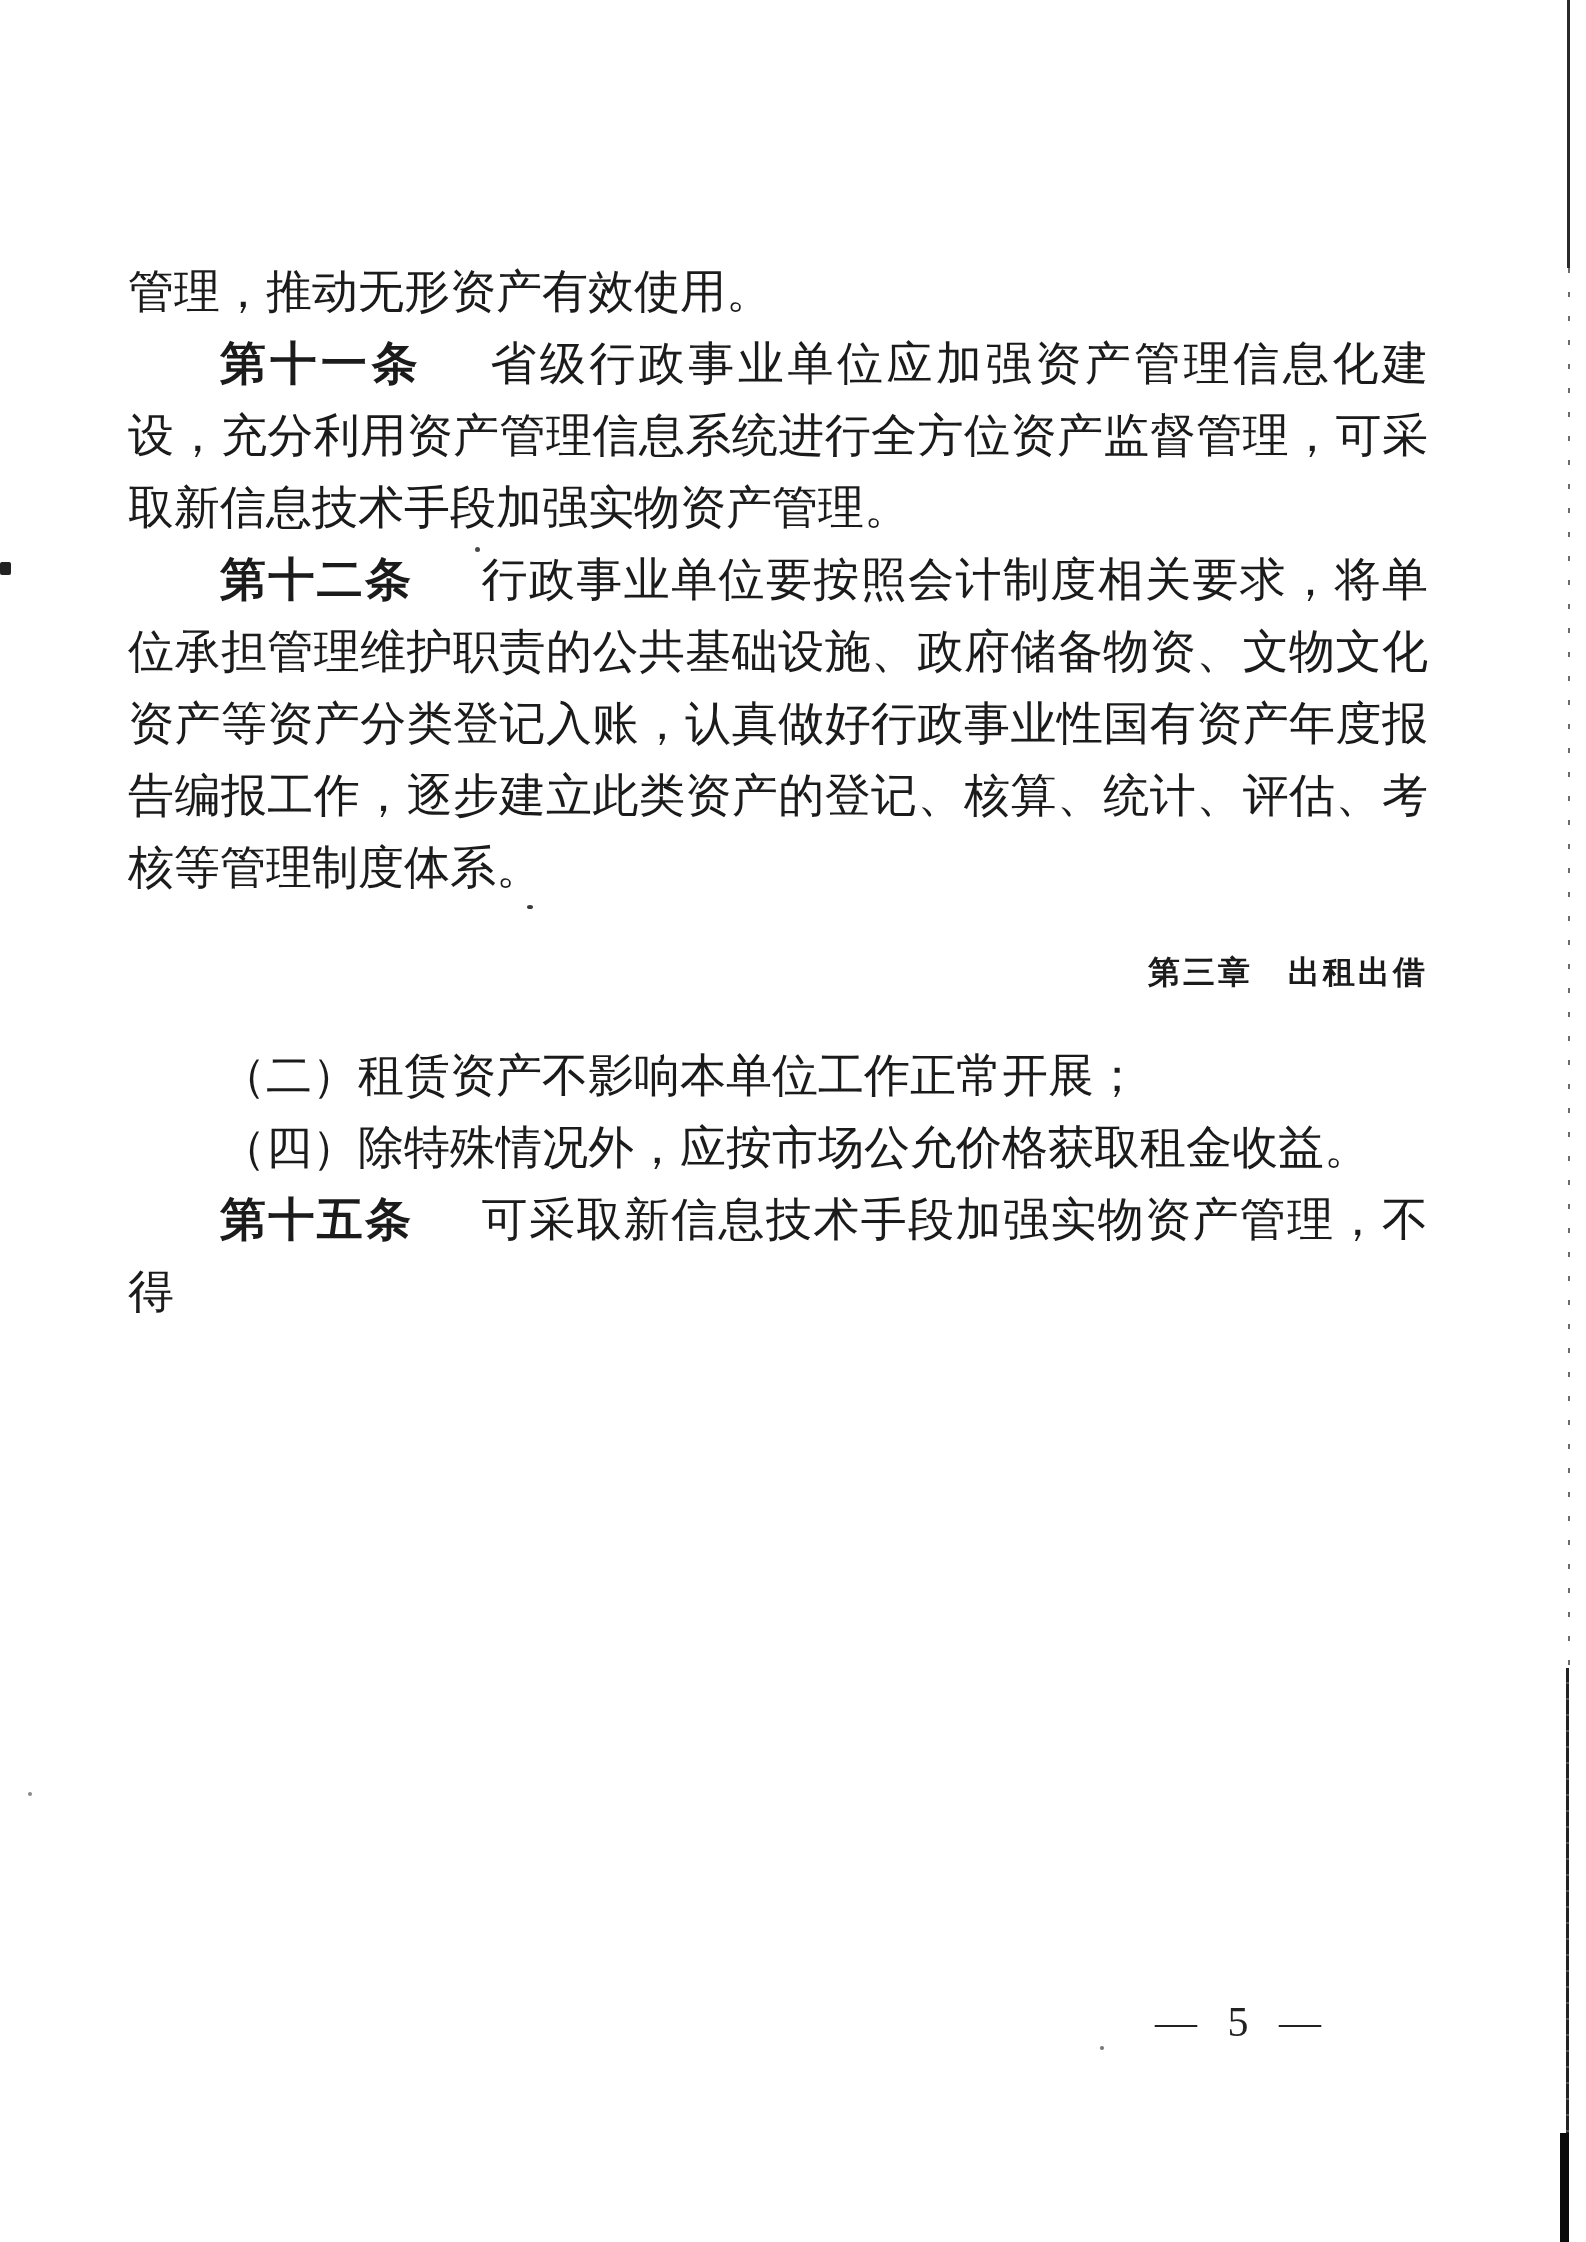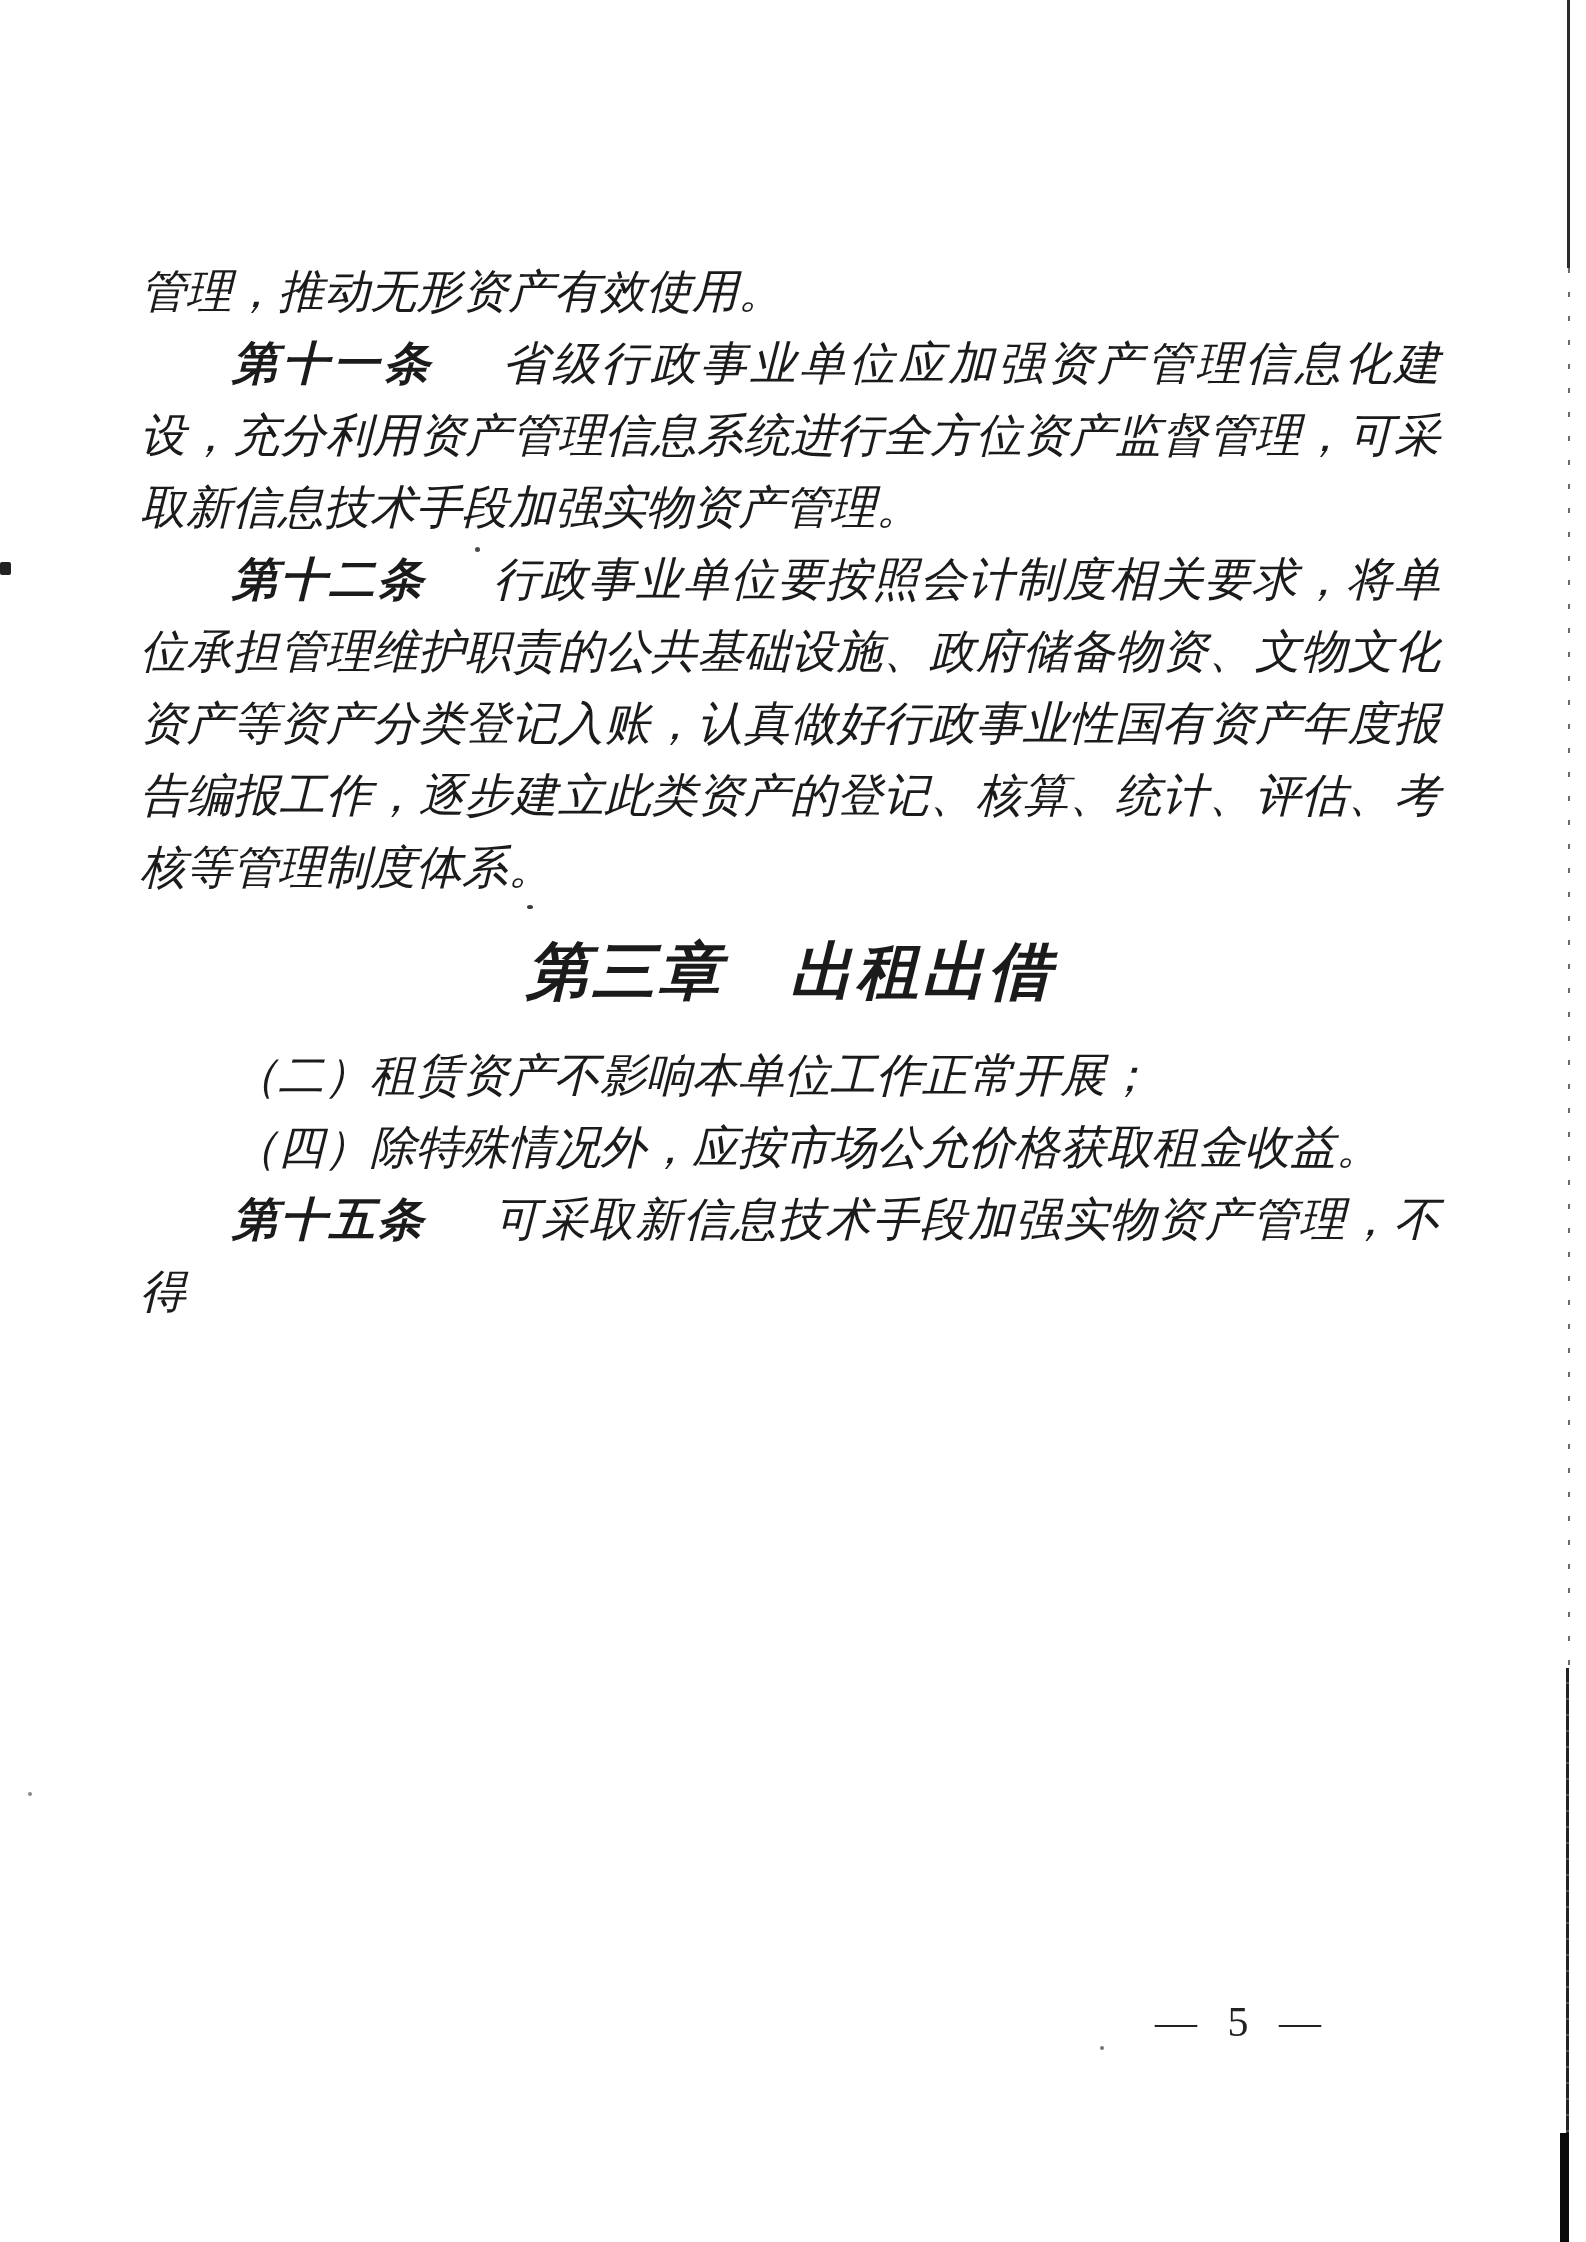--- a/index.html
+++ b/index.html
@@ -8,40 +8,39 @@
     position: relative;
     width: 1586px;
     height: 2242px;
     background: #ffffff;
     overflow: hidden;
     font-family: "Liberation Serif", serif;
     color: #1b1b1b;
   }
   .content {
     position: absolute;
-    left: 140px;
+    left: 128px;
     top: 256px;
     width: 1300px;
     font-size: 46px;
     line-height: 72px;
     text-align: justify;
     text-justify: inter-ideograph;
-    font-style: italic;
   }
   .para { margin: 0; }
   .indent { text-indent: 92px; }
   .article-label {
     font-weight: bold;
     margin-right: 68px;
     letter-spacing: 1px;
   }
   .chapter {
-    font-size: 63px;
+    font-size: 32px;
     font-weight: bold;
-    text-align: center;
+    text-align: right;
     text-indent: 0;
     line-height: 76px;
     margin: 30px 0;
     letter-spacing: 3px;
   }
   .page-number {
     position: absolute;
     top: 1998px;
     left: 1130px;
     width: 220px;

